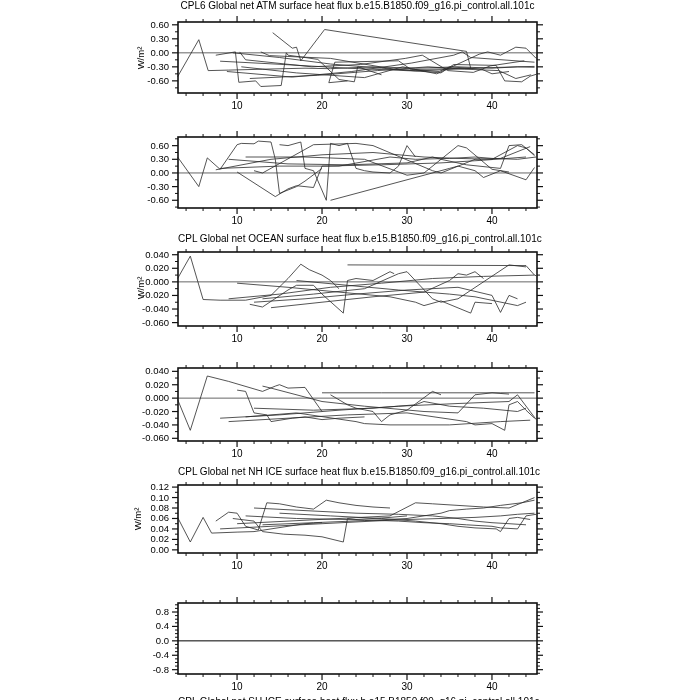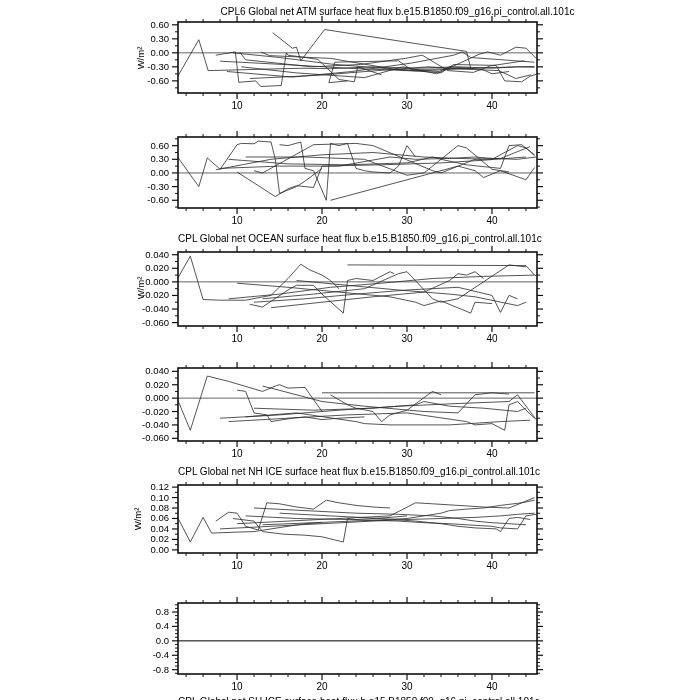--- a/index.html
+++ b/index.html
@@ -9,21 +9,21 @@
   .chart-title{position:absolute;left:178px;width:359px;text-align:center;font-size:10px;
     white-space:nowrap;overflow:visible;color:#000;}
   .y-unit{position:absolute;font-size:9.5px;color:#000;transform:translate(-50%,-50%) rotate(-90deg);
     white-space:nowrap;}
 </style>
 </head>
 <body>
 
 <div id="page">
   <div class="panel" id="panel-0" style="top:0;height:115px;">
-    <div class="chart-title" style="top:6px;margin-left:40px;">CPL6 Global net ATM surface heat flux b.e15.B1850.f09_g16.pi_control.all.101c</div>
+    <div class="chart-title" style="top:0;">CPL6 Global net ATM surface heat flux b.e15.B1850.f09_g16.pi_control.all.101c</div>
     <div class="y-unit" style="left:140px;top:58px;">W/m²</div>
   <svg width="700" height="115">
         <line x1="178" y1="52.828947368421055" x2="537" y2="52.828947368421055" stroke="#666666" stroke-width="1"></line>
         <polyline points="177.6,76.7 198.8,39.7 208.2,70.6 228.6,70.1 262.5,69.2 305.0,68.2 330.5,68.7 373.0,66.8 415.5,68.2 458.0,66.8 492.0,68.2 517.5,66.8 534.5,67.3" fill="none" stroke="#2a2a2a" stroke-width="0.8"></polyline>
         <polyline points="215.8,55.2 235.4,51.9 238.8,82.3 255.7,80.9 260.8,86.5 281.2,85.5 286.3,52.8 288.0,55.2 305.0,57.5 317.8,59.4 339.0,79.5 354.3,81.8 357.7,66.8 381.5,74.8" fill="none" stroke="#2a2a2a" stroke-width="0.8"></polyline>
         <polyline points="272.7,32.7 292.3,48.2 296.5,47.2 300.8,60.8 324.6,29.5 466.5,51.4 470.7,68.2 411.2,69.6 398.5,60.8 334.8,62.2 328.8,82.7 347.5,80.9" fill="none" stroke="#2a2a2a" stroke-width="0.8"></polyline>
         <polyline points="232.8,52.8 279.5,57.5 330.5,64.0 381.5,68.2 441.0,72.9 453.7,64.5 496.2,65.4 504.7,80.9 521.7,81.8 530.2,76.2 536.2,74.3" fill="none" stroke="#2a2a2a" stroke-width="0.8"></polyline>
         <polyline points="241.3,66.8 296.5,72.9 364.5,77.6 402.7,66.8 436.7,73.8 479.2,54.2 487.7,51.9 500.5,55.2 515.8,47.2 526.0,48.2 536.2,58.4" fill="none" stroke="#2a2a2a" stroke-width="0.8"></polyline>
         <polyline points="220.1,61.2 283.8,64.5 347.5,68.2 415.5,71.0 483.5,67.8 534.5,66.4" fill="none" stroke="#2a2a2a" stroke-width="0.8"></polyline>
         <polyline points="226.9,71.5 292.3,77.1 351.8,71.5 411.2,63.1 453.7,55.2 462.2,51.9 470.7,57.5 509.0,60.3 534.5,62.2" fill="none" stroke="#2a2a2a" stroke-width="0.8"></polyline>

